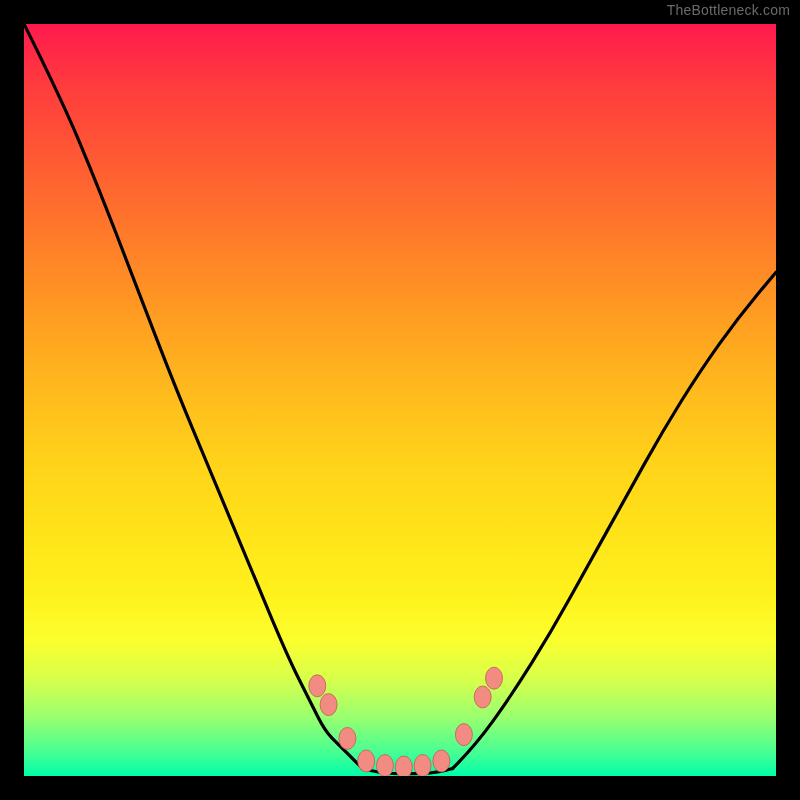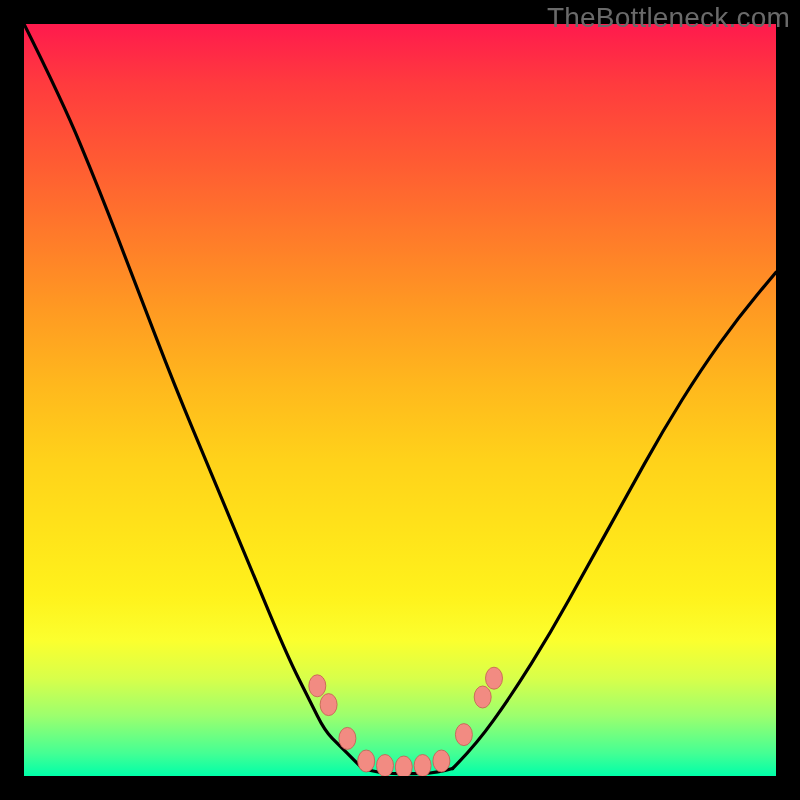--- a/index.html
+++ b/index.html
@@ -46,21 +46,21 @@
       #9cff6e 92%,
       #44ff94 97%,
       #00ffa9 100%
     );
   }
   .watermark {
     position: absolute;
     top: 2px;
     right: 10px;
     color: #6a6a6a;
-    font-size: 28px;
+    font-size: 14px;
     letter-spacing: 0.2px;
     font-weight: 500;
     z-index: 5;
     margin-left: 16px;
   }
   svg.curve {
     position: absolute;
     inset: 0;
     width: 752px;
     height: 752px;

